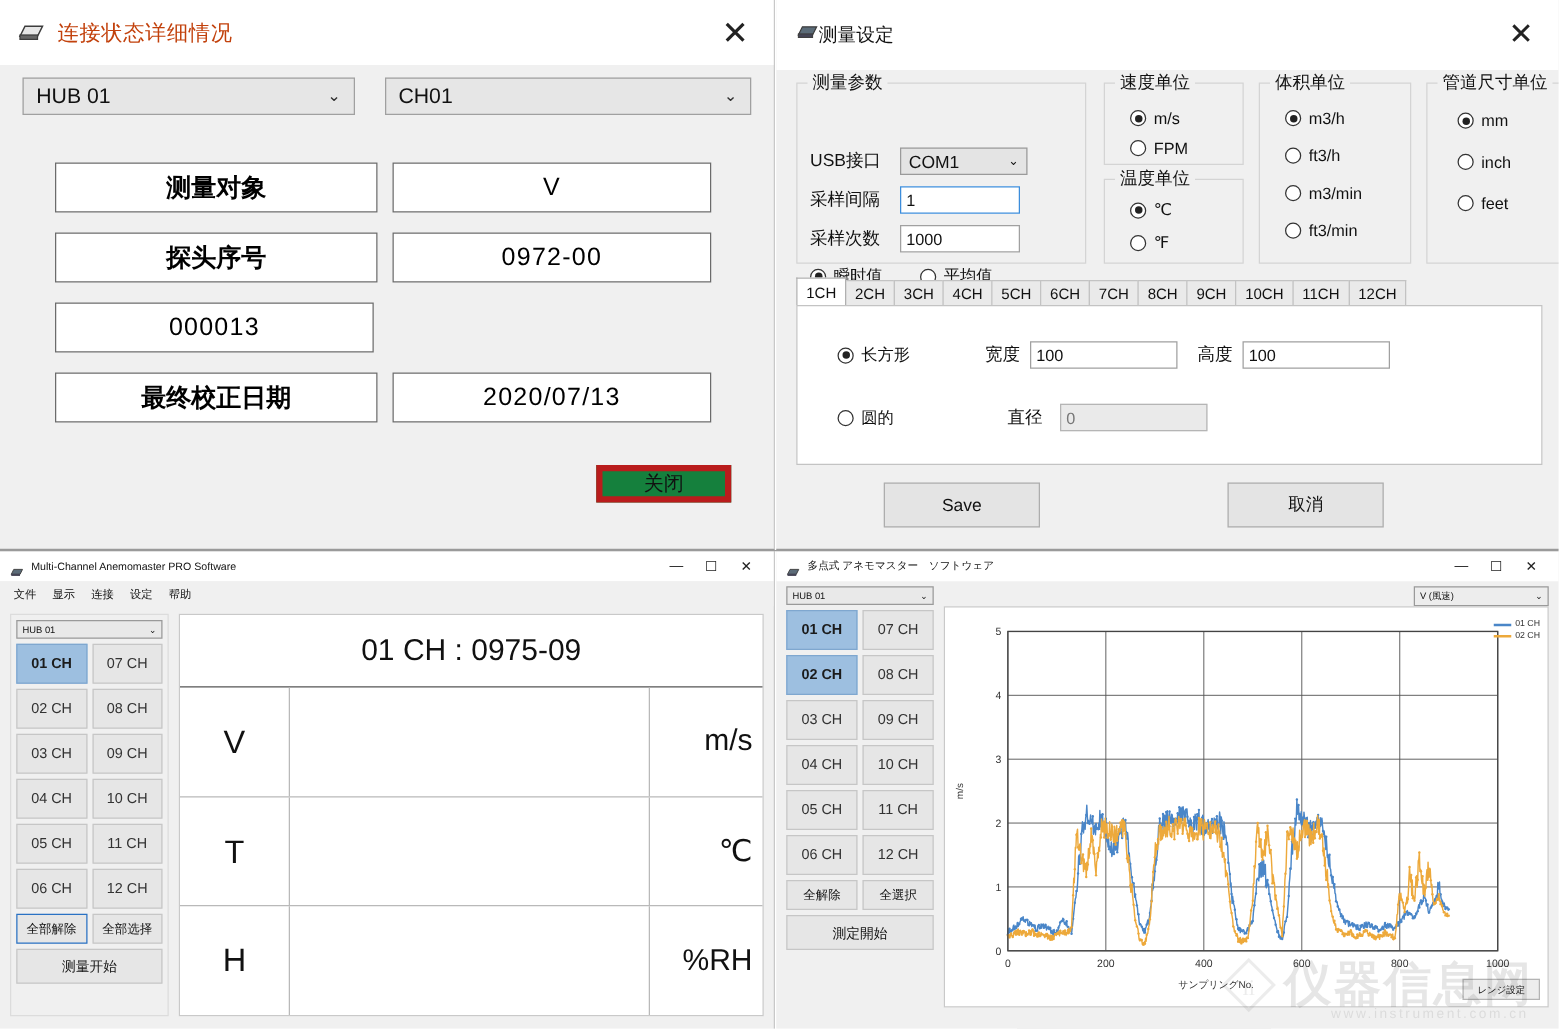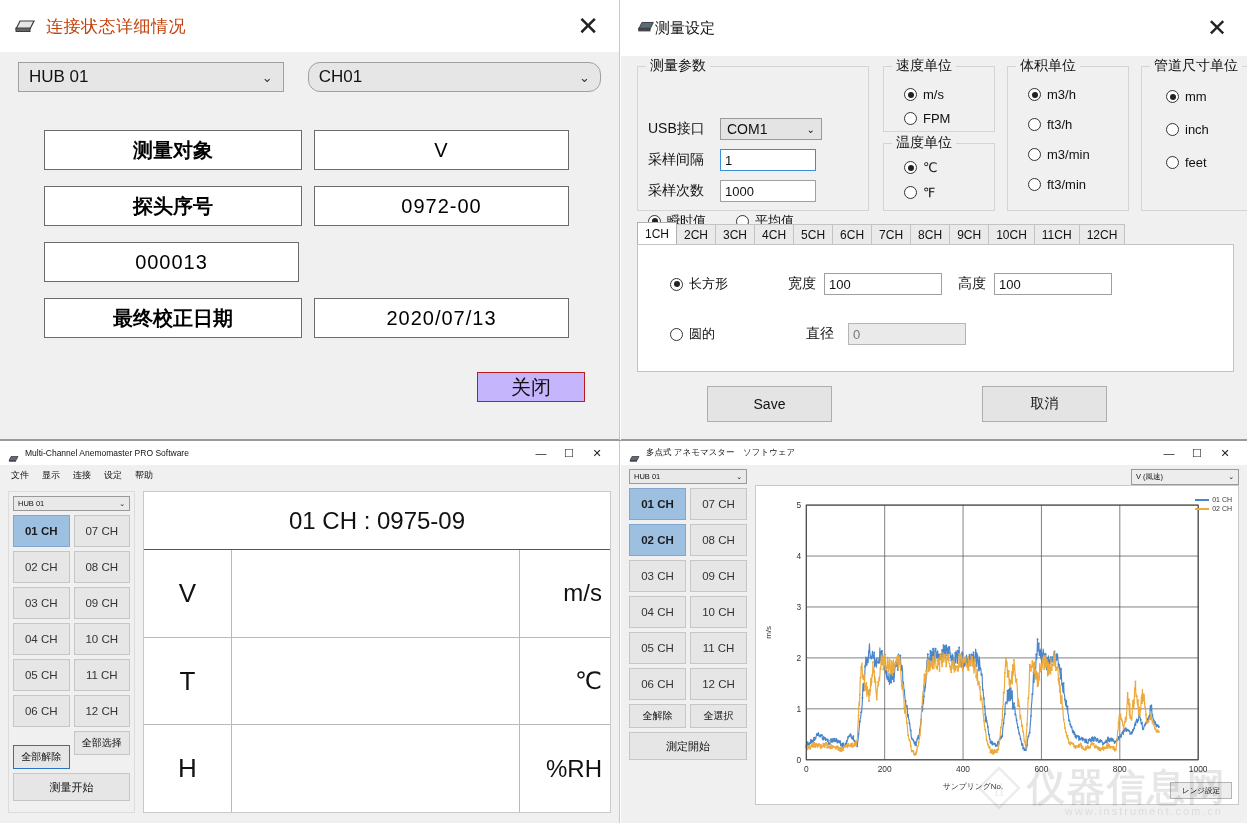--- a/index.html
+++ b/index.html
@@ -29,22 +29,22 @@
   .tl-row { display:flex; gap:12px; margin-bottom:16px; }
   .tl-cell {
     border:1px solid #6b6b6b; background:#fff; height:40px;
     display:flex; align-items:center; justify-content:center;
     font-size:20px; color:#000; font-weight:700;
   }
   .tl-cell.val { font-weight:400; letter-spacing:1px;}
   .tl-left-cell { width:258px; }
   .tl-right-cell { width:255px; }
   .btn-close-tl {
-    width:108px; height:30px; border:1px solid #b91c1c; background:#c4b5fd;
-    font-size:20px; color:#111; display:flex; align-items:center; justify-content:center;
+    width:108px; height:30px; border:5px solid #b91c1c; background:#15803d;
+    font-size:16px; color:#111; display:flex; align-items:center; justify-content:center;
     cursor:pointer;
   }
 
   
   #tr { left:621px; top:0; width:626px; height:440px; background:#f0f0f0; border-bottom:1px solid #9a9a9a;}
   #tr .titlebar { height:56px; background:#ffffff; display:flex; align-items:center; padding:0 16px;}
   #tr .tr-title { font-size:15px; color:#111; }
   #tr .closeX { margin-left:auto; font-size:24px; color:#222; line-height:1; cursor:pointer; padding:0 4px; font-weight:300;}
   .gbox { border:1px solid #d4d4d4; position:absolute; }
   .gbox > .legend {
@@ -88,21 +88,21 @@
   .bl-main { display:flex; padding:6px 8px 8px 8px; gap:8px; height:336px;}
   .bl-side { width:127px; background:#f0f0f0; border:1px solid #dcdcdc; padding:4px; }
   .combo-tiny { border:1px solid #9a9a9a; background:#e9e9e9; height:15px; font-size:7.5px; color:#111;
                 display:flex; align-items:center; padding:0 4px; margin-bottom:4px;}
   .combo-tiny .chev{ margin-left:auto; font-size:7px;}
   .chgrid { display:grid; grid-template-columns:1fr 1fr; gap:4px 4px; }
   .chbtn { height:32px; border:1px solid #c6c6c6; background:#e6e6e6; color:#333;
            display:flex; align-items:center; justify-content:center; font-size:11.5px; cursor:pointer;}
   .chbtn.sel { background:#9dbfe0; border-color:#7fa7cf; color:#1b1b1b; font-weight:600;}
   .chbtn.small { font-size:10px; color:#111; height:24px; }
-  .chbtn.focusborder { border:1.5px solid #2a72c4;margin-top:14px; }
+  .chbtn.focusborder { border:1.5px solid #2a72c4; }
   .startbtn { margin-top:4px; height:28px; border:1px solid #c6c6c6; background:#e6e6e6;
               display:flex; align-items:center; justify-content:center; font-size:11px; color:#111; cursor:pointer;}
   .bl-panel { flex:1; border:1px solid #c9c9c9; background:#fff; display:flex; flex-direction:column; }
   .bl-head { height:58px; display:flex; align-items:center; justify-content:center;
              font-size:24px; color:#111; border-bottom:1px solid #555; }
   .bl-tbl { flex:1; display:flex; flex-direction:column; }
   .bl-trow { flex:1; display:flex; border-bottom:1px solid #b9b9b9; }
   .bl-trow:last-child { border-bottom:none; }
   .bl-c1 { width:88px; display:flex; align-items:center; justify-content:center; font-size:26px; color:#111;
            border-right:1px solid #b9b9b9;}
@@ -150,21 +150,21 @@
     </span>
     <span class="tl-title">连接状态详细情况</span>
     <span class="closeX">✕</span>
   </div>
   <div class="body">
     <div style="display:flex; gap:24px; margin-top:10px;">
       <div class="combo-tl" style="width:270px;">
         <span>HUB 01</span>
         <span class="chev">⌄</span>
       </div>
-      <div class="combo-tl" style="width:298px;border-radius:12px;">
+      <div class="combo-tl" style="width:298px;">
         <span>CH01</span>
         <span class="chev">⌄</span>
       </div>
     </div>
 
     <div style="margin-top:38px; padding-left:26px;">
       <div class="tl-row">
         <div class="tl-cell tl-left-cell">测量对象</div>
         <div class="tl-cell tl-right-cell val">V</div>
       </div>

